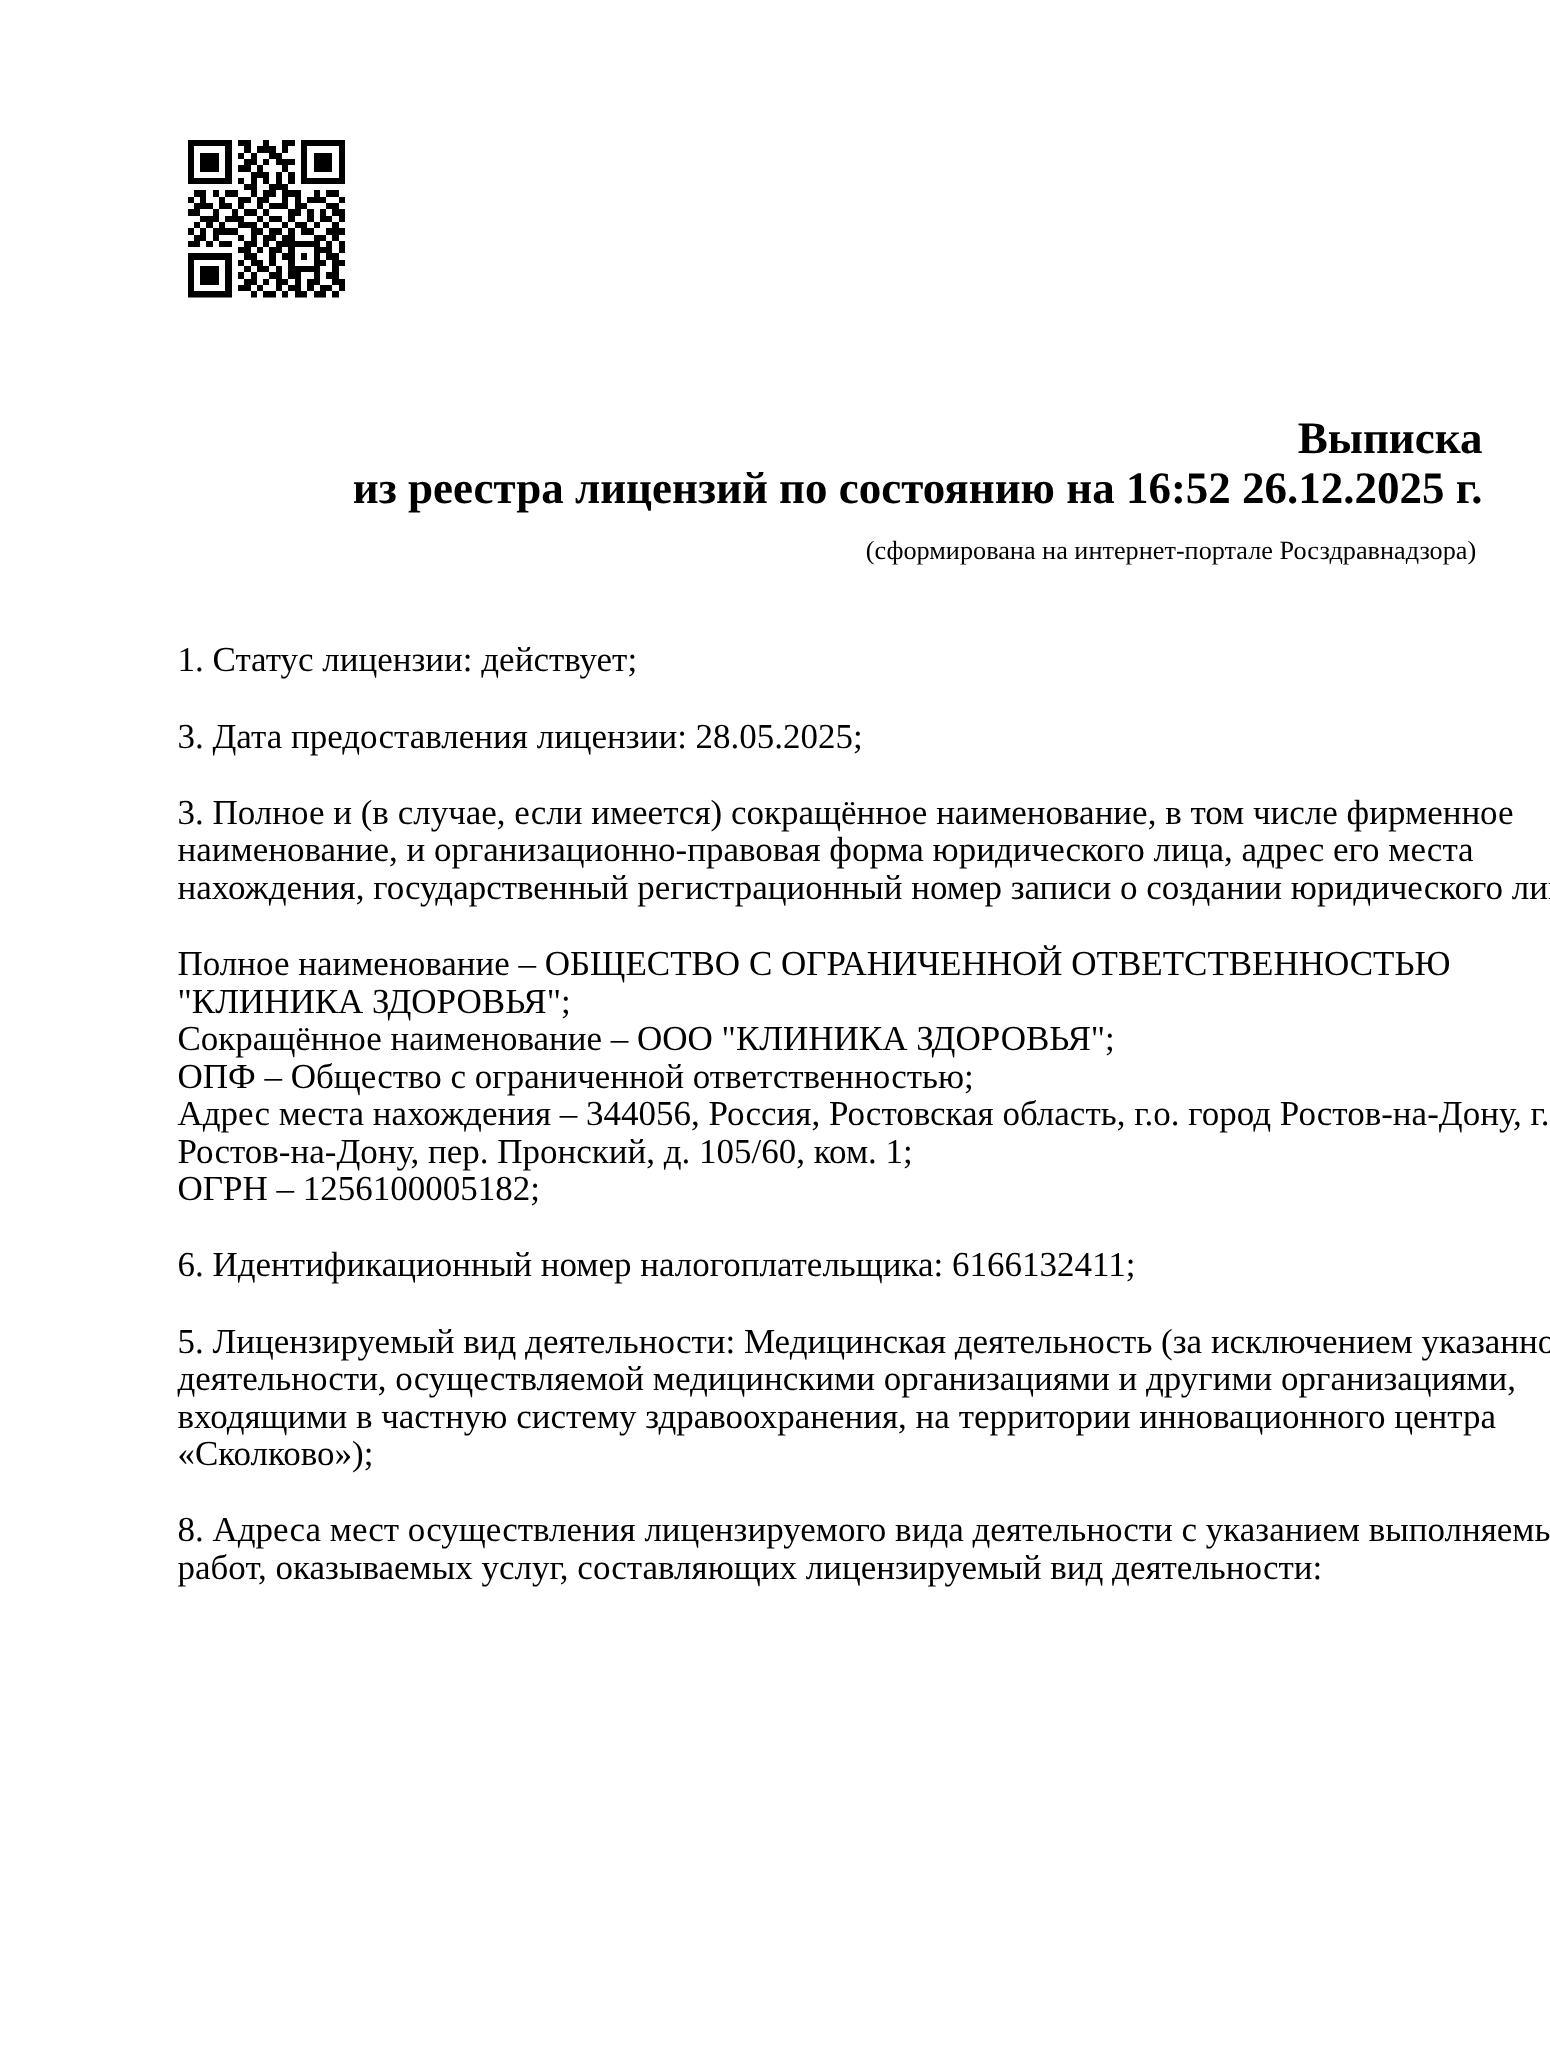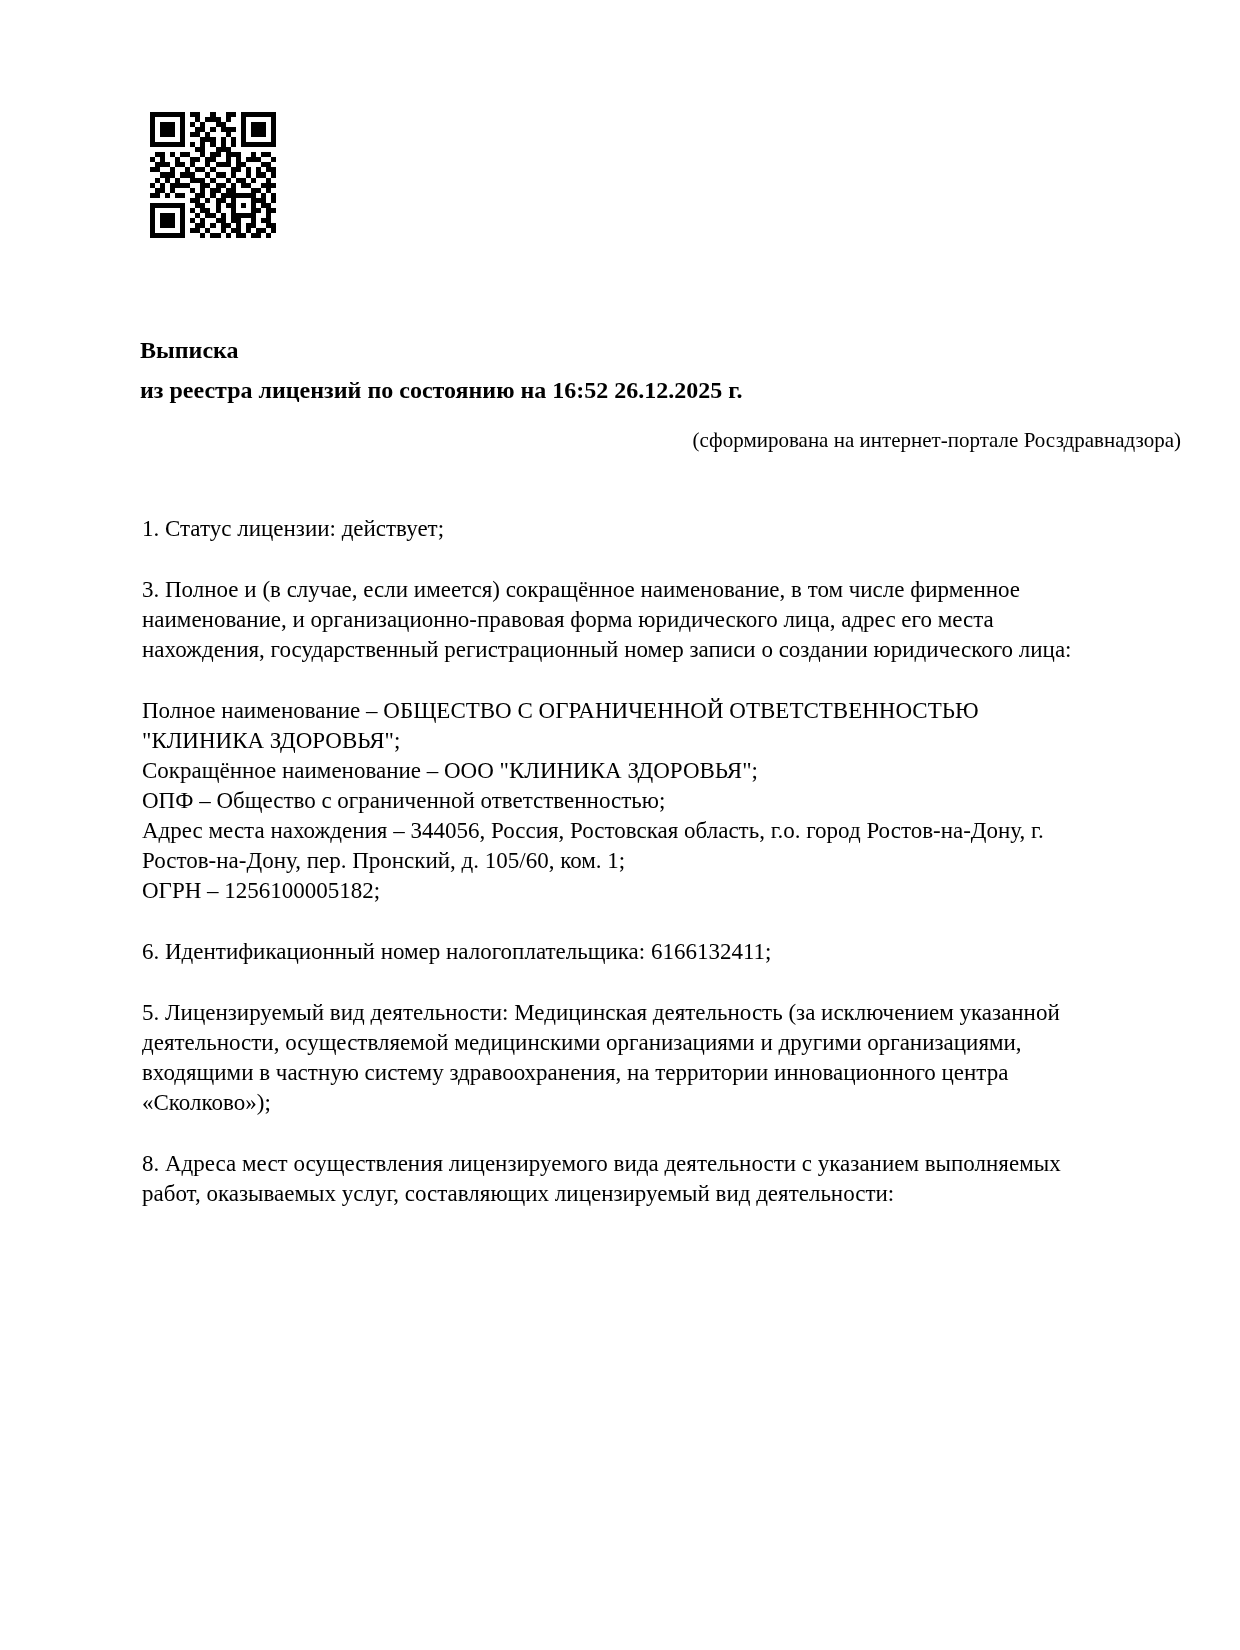--- a/index.html
+++ b/index.html
@@ -23,22 +23,22 @@
     width: 126px;
     height: 126px;
     fill: #000000;
     shape-rendering: crispEdges;
   }
   .doc-title {
     position: absolute;
     left: 140px;
     top: 330px;
     width: 1046px;
-    text-align: left;
-    font-size: 24px;
+    text-align: right;
+    font-size: 36px;
     font-weight: bold;
     line-height: 40px;
     white-space: pre;
   }
   .doc-subtitle {
     position: absolute;
     left: 123px;
     top: 427px;
     width: 1058px;
     text-align: right;
@@ -47,21 +47,21 @@
     white-space: pre;
   }
   .doc-body {
     position: absolute;
     left: 142px;
     top: 514px;
     width: 1060px;
   }
   .para {
     margin: 0 0 31px 0;
-    font-size: 23px;
+    font-size: 28px;
     line-height: 30px;
     white-space: pre;
   }
 </style>
 </head>
 <body>
 
 <div class="page">
 
   <svg class="qr" viewBox="0 0 25 25" xmlns="http://www.w3.org/2000/svg" style="fill: rgb(0, 0, 0);">
@@ -406,20 +406,21 @@
       <rect x="23" y="24" width="1" height="1"></rect>
     </svg>
 
   <div class="doc-title">Выписка
 из реестра лицензий по состоянию на 16:52 26.12.2025 г.</div>
 
   <div class="doc-subtitle">(сформирована на интернет-портале Росздравнадзора)</div>
 
   <div class="doc-body">
     <p class="para">1. Статус лицензии: действует;</p>
+    <p class="para">3. Дата предоставления лицензии: 28.05.2025;</p>
     <p class="para">3. Полное и (в случае, если имеется) сокращённое наименование, в том числе фирменное
 наименование, и организационно-правовая форма юридического лица, адрес его места
 нахождения, государственный регистрационный номер записи о создании юридического лица:</p>
     <p class="para">Полное наименование – ОБЩЕСТВО С ОГРАНИЧЕННОЙ ОТВЕТСТВЕННОСТЬЮ
 "КЛИНИКА ЗДОРОВЬЯ";
 Сокращённое наименование – ООО "КЛИНИКА ЗДОРОВЬЯ";
 ОПФ – Общество с ограниченной ответственностью;
 Адрес места нахождения – 344056, Россия, Ростовская область, г.о. город Ростов-на-Дону, г.
 Ростов-на-Дону, пер. Пронский, д. 105/60, ком. 1;
 ОГРН – 1256100005182;</p>

